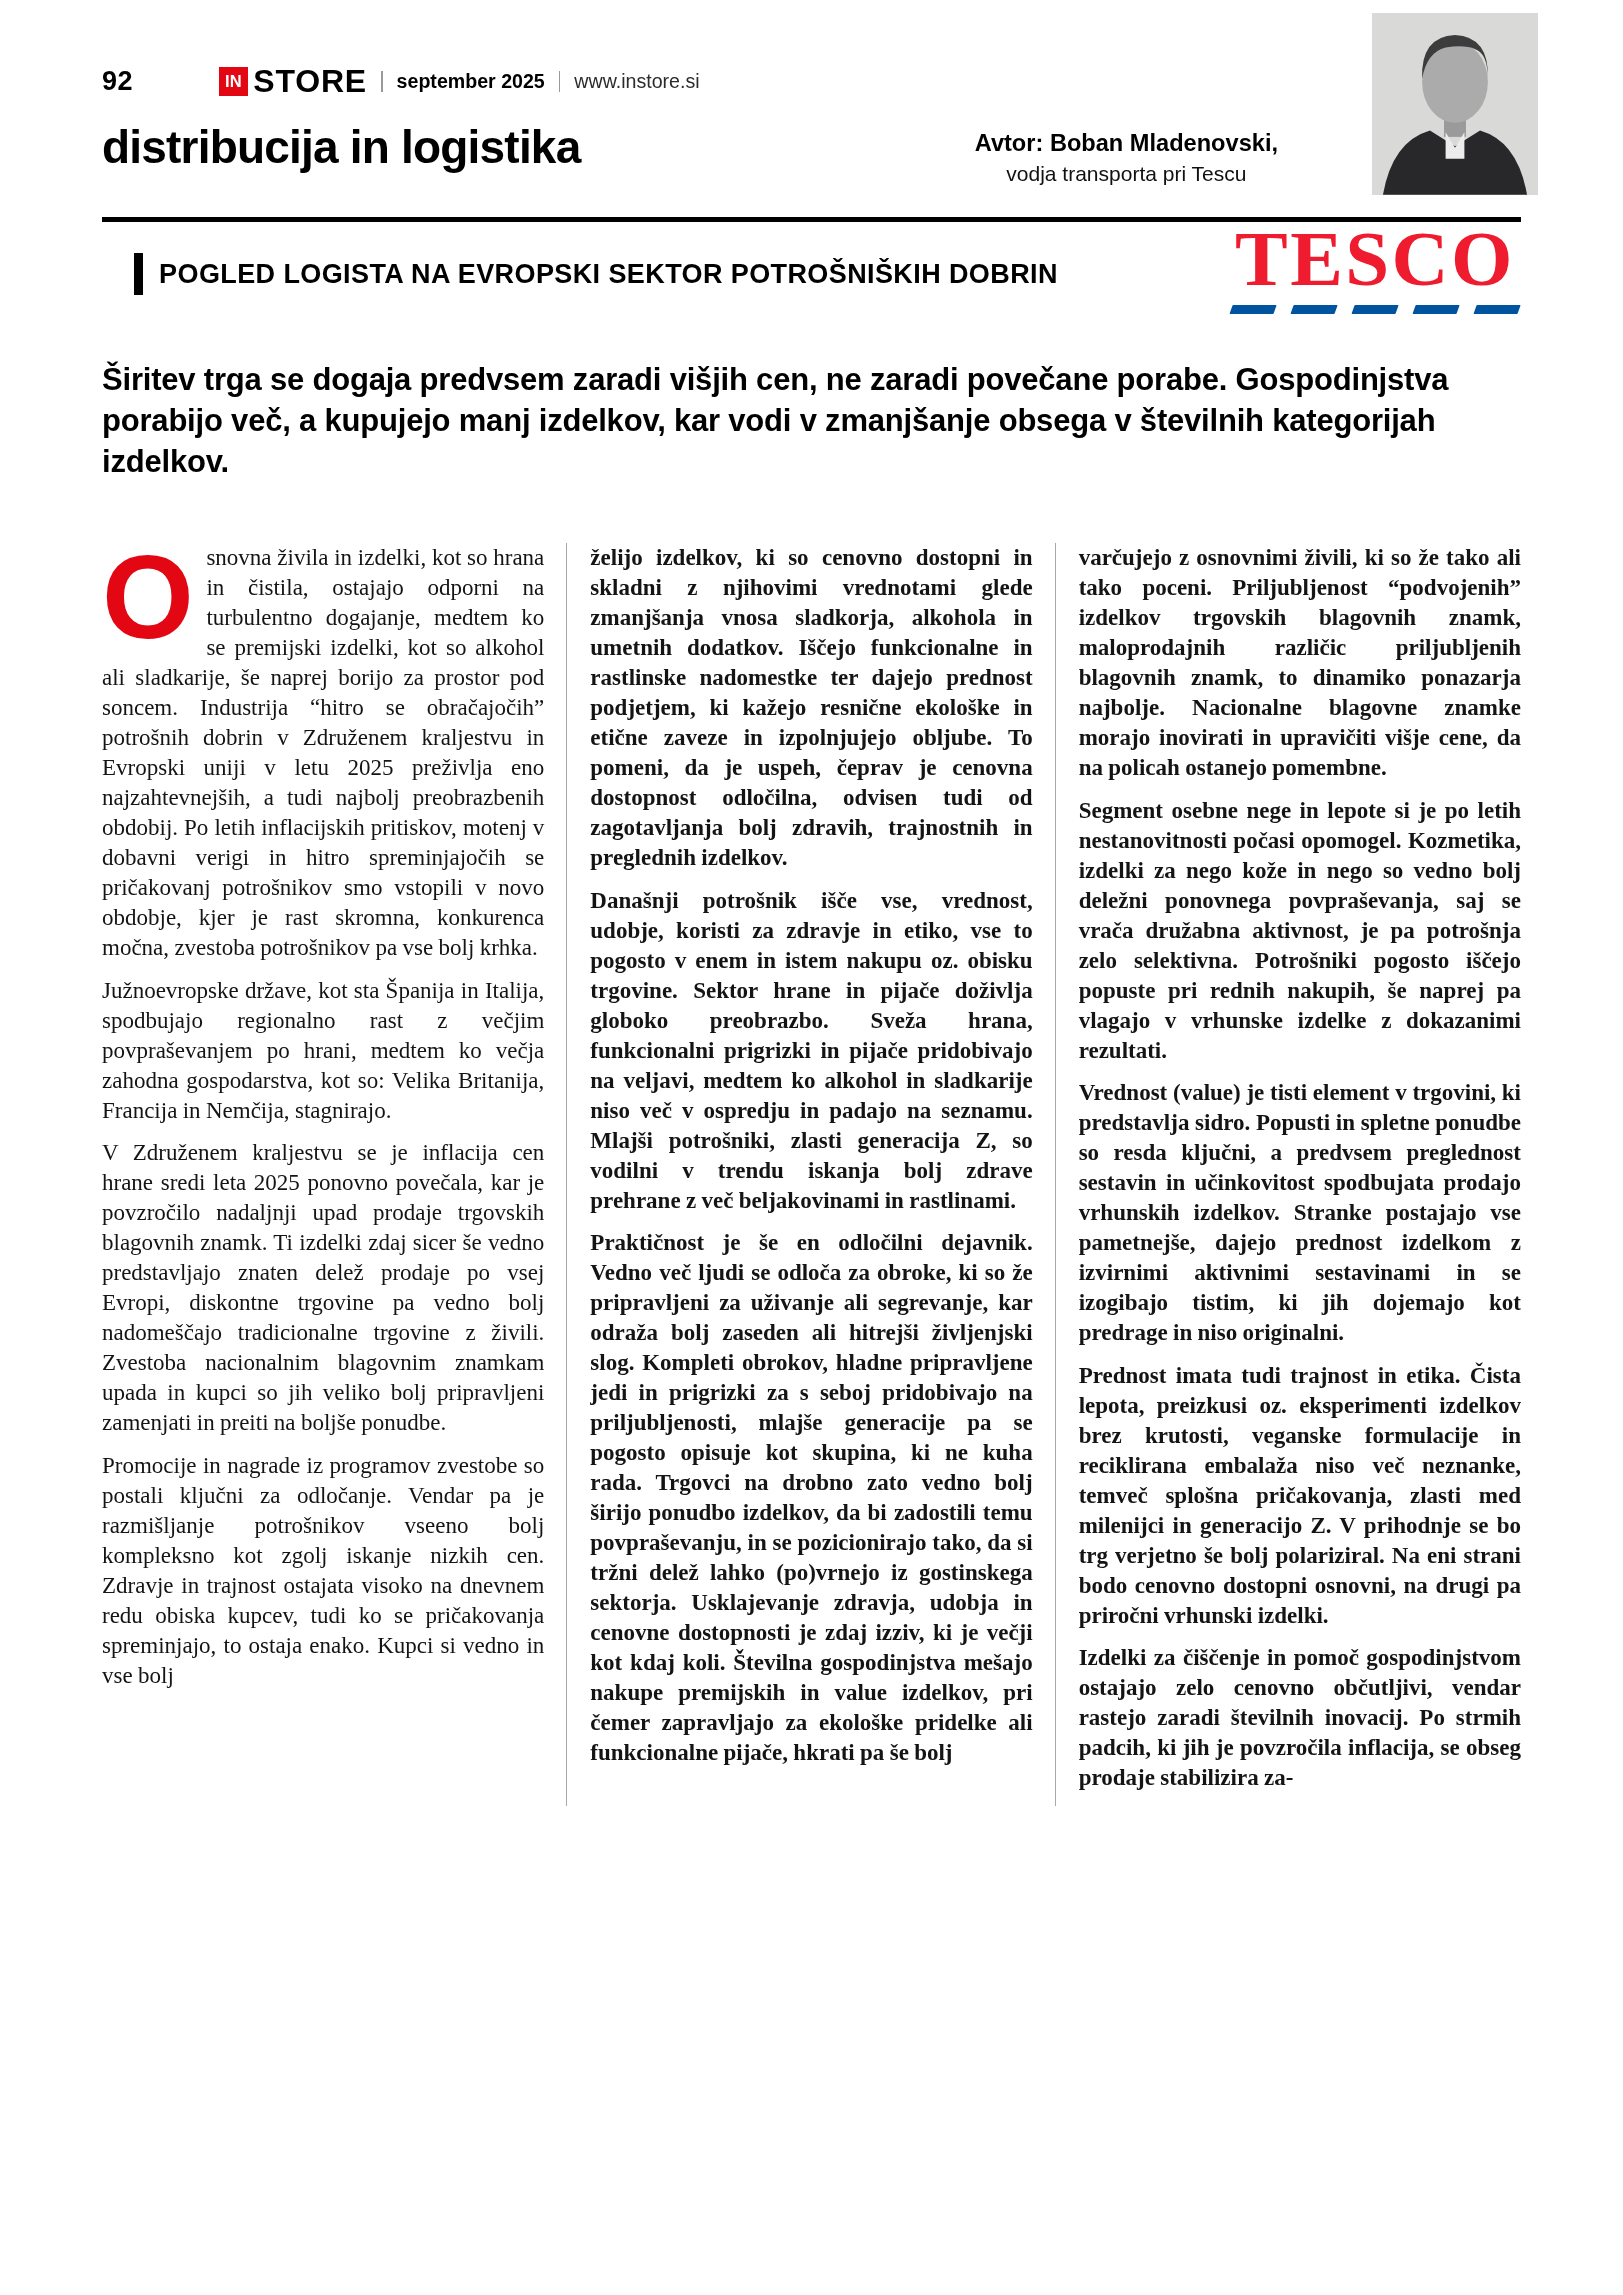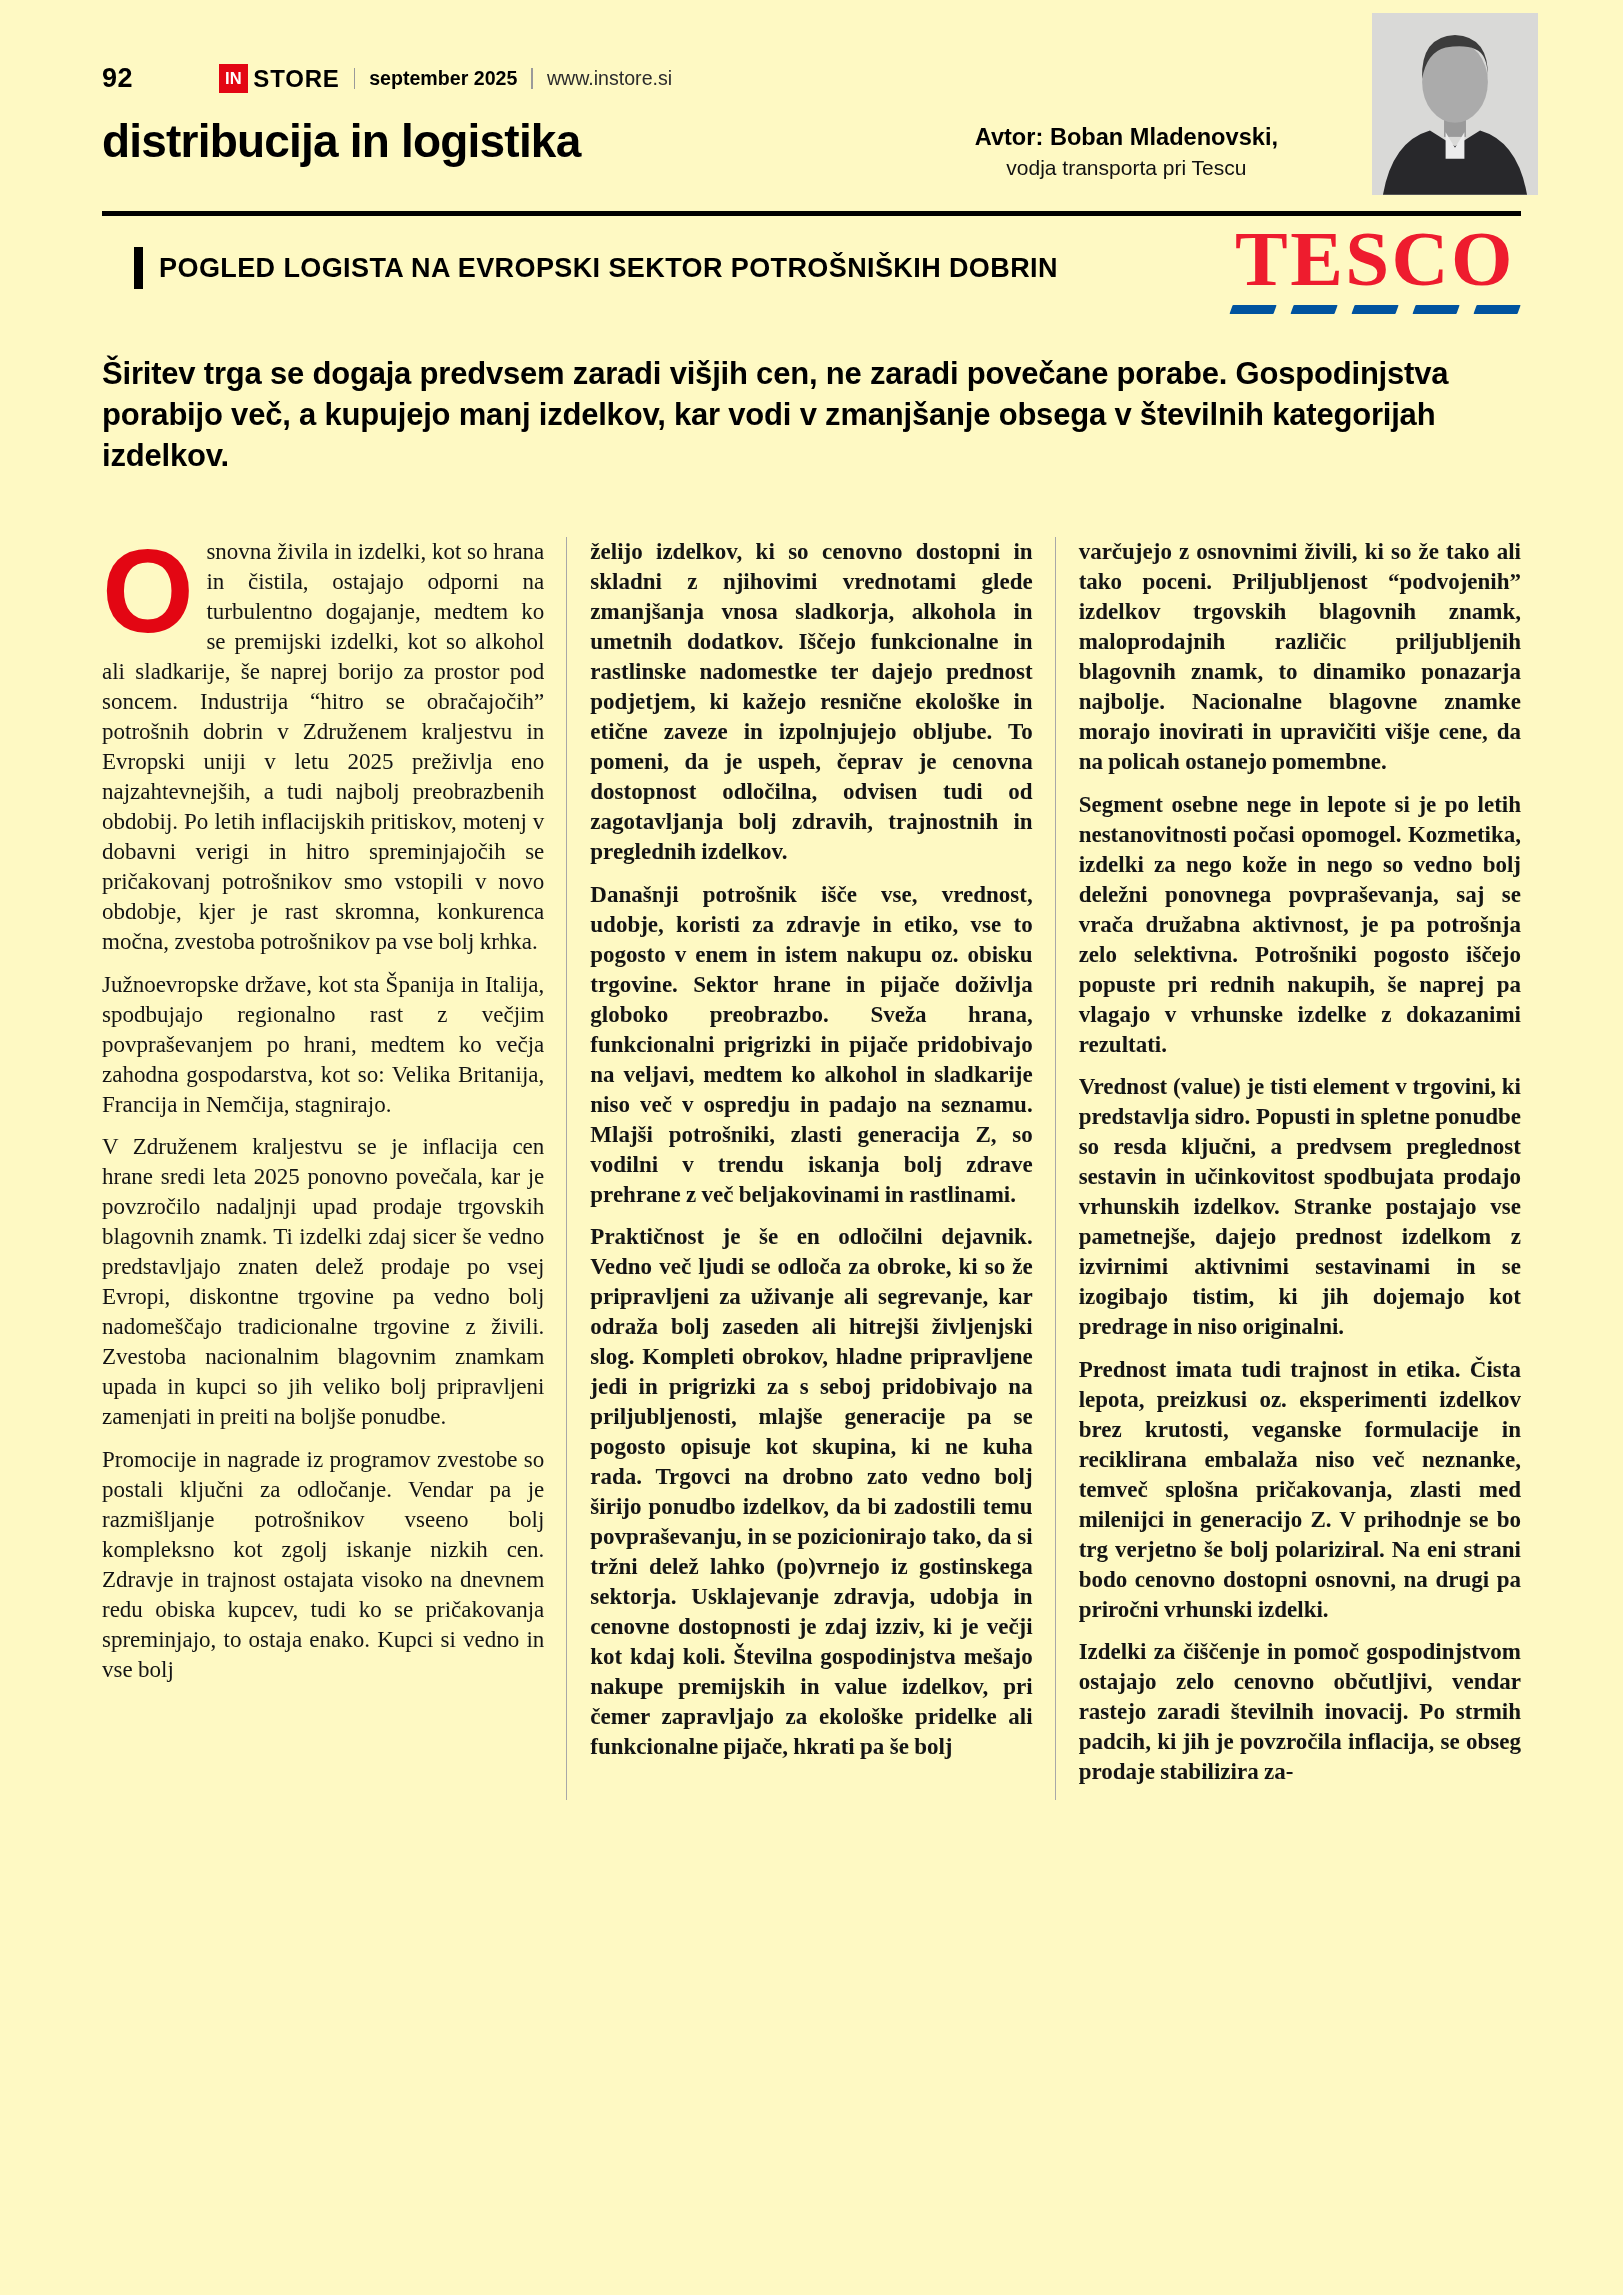--- a/index.html
+++ b/index.html
@@ -4,36 +4,36 @@
 <style>
   :root{
     --red:#e30613;
     --tesco-red:#ee1c2e;
     --tesco-blue:#00539f;
     --ink:#141414;
   }
   *{margin:0;padding:0;box-sizing:border-box;}
   body{background:#888;font-family:"Liberation Serif",serif;}
   .page{
-    width:1623px;height:2295px;background:#fef9c3;position:relative;
+    width:1623px;height:2295px;background:#ffffff;position:relative;
     padding:0 102px;overflow:hidden;margin:0 auto;
   }
 
   
   .meta-row{
     padding-top:63px;display:flex;align-items:center;
     font-family:"Liberation Sans",sans-serif;color:#000;
   }
   .pagenum{font-size:27px;font-weight:700;margin-right:86px;letter-spacing:0.4px;}
   .brand{display:inline-flex;align-items:center;gap:5.5px;justify-content:flex-end;}
   .brand-in{
     background:var(--red);color:#fff;font-weight:700;font-size:16.5px;
     width:29px;height:29px;display:inline-flex;align-items:center;justify-content:center;
   }
-  .brand-store{font-weight:800;font-size:24px;letter-spacing:0.8px;}
+  .brand-store{font-weight:800;font-size:32px;letter-spacing:0.8px;}
   .sep{width:1.6px;height:20.4px;background:#9a9a9a;margin:0 14px;}
   .issue{font-weight:700;font-size:19.6px;}
   .website{font-size:19.6px;color:#2b2b2b;}
 
   
   .section-row{display:flex;justify-content:space-between;align-items:flex-start;margin-top:22px;}
   .section-title{
     font-family:"Liberation Sans",sans-serif;font-size:46px;font-weight:800;
     letter-spacing:-0.8px;line-height:50px;
   }

